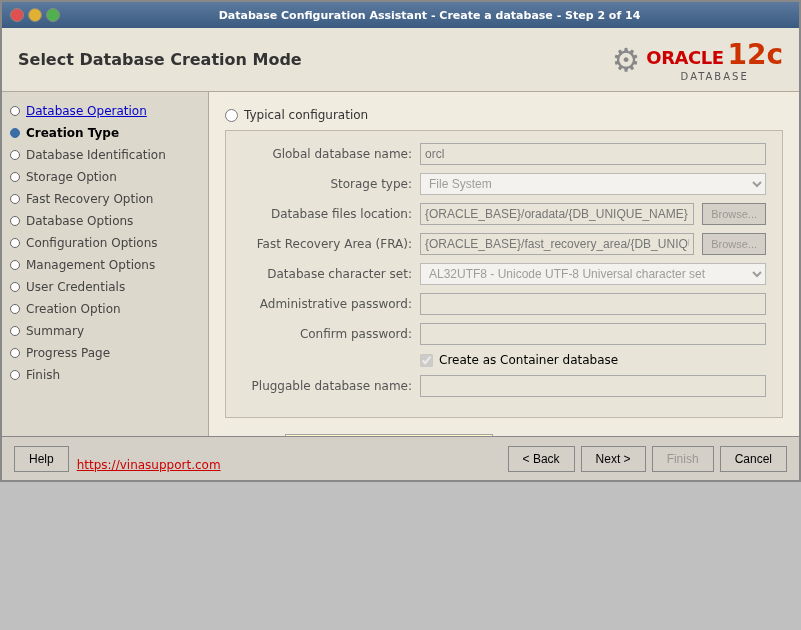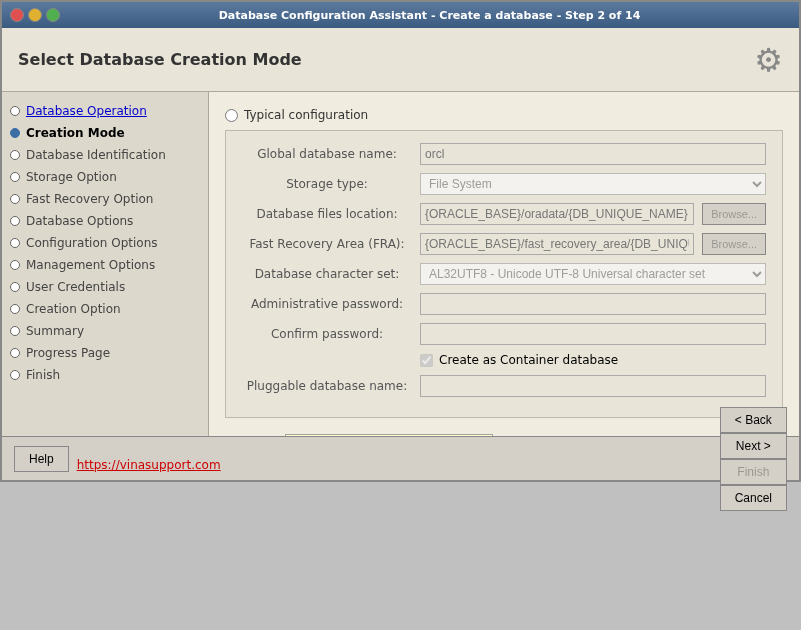--- a/index.html
+++ b/index.html
@@ -154,21 +154,21 @@
       margin-bottom: 12px;
     }
     .form-row {
       display: flex;
       align-items: center;
       margin-bottom: 8px;
       gap: 8px;
     }
     .form-label {
       width: 170px;
-      text-align: center;
+      text-align: right;
       color: #555;
       font-size: 12px;
       flex-shrink: 0;
     }
     .form-input {
       flex: 1;
       height: 22px;
       border: 1px solid #aaa;
       background: #f8f8f8;
       padding: 2px 4px;
@@ -239,21 +239,21 @@
       font-size: 12px;
     }
     .footer-link {
       color: #cc0000;
       text-decoration: underline;
       font-size: 12px;
       cursor: pointer;
     }
     .footer-right {
       display: flex;
-      flex-direction: column;
+      gap: 6px;
     }
     .footer-btn-primary {
       height: 26px;
       padding: 0 14px;
       background: #d4d0c8;
       border: 1px solid #888;
       cursor: pointer;
       font-size: 12px;
     }
     input[type="radio"] {
@@ -278,33 +278,40 @@
       <div class="titlebar-btn btn-min"></div>
       <div class="titlebar-btn btn-max"></div>
     </div>
     <span class="titlebar-title">Database Configuration Assistant - Create a database - Step 2 of 14</span>
   </div>
 
   <div class="header">
     <div class="header-title">Select Database Creation Mode</div>
     <div class="oracle-logo">
       <span class="gear-icon">⚙</span>
+      <div>
+        <div style="display:flex; align-items:baseline; gap:4px;">
+          <span class="oracle-text">ORACLE</span>
+          <span class="oracle-version">12c</span>
+        </div>
+        <span class="oracle-db-text">DATABASE</span>
+      </div>
     </div>
   </div>
 
   <div class="content">
 
     <div class="sidebar">
       <div class="sidebar-item link">
         <div class="bullet"></div>
         <span>Database Operation</span>
       </div>
       <div class="sidebar-item active">
         <div class="bullet filled"></div>
-        <span>Creation Mode</span>
+        <span>Creation Type</span>
       </div>
       <div class="sidebar-item">
         <div class="bullet"></div>
         <span>Database Identification</span>
       </div>
       <div class="sidebar-item">
         <div class="bullet"></div>
         <span>Storage Option</span>
       </div>
       <div class="sidebar-item">

